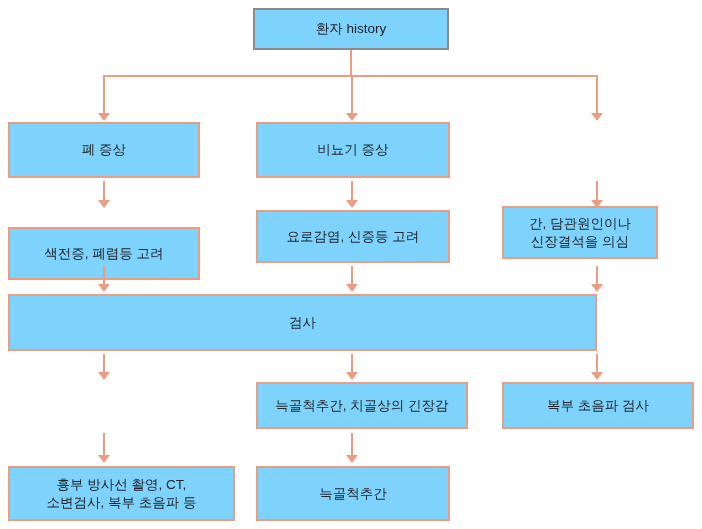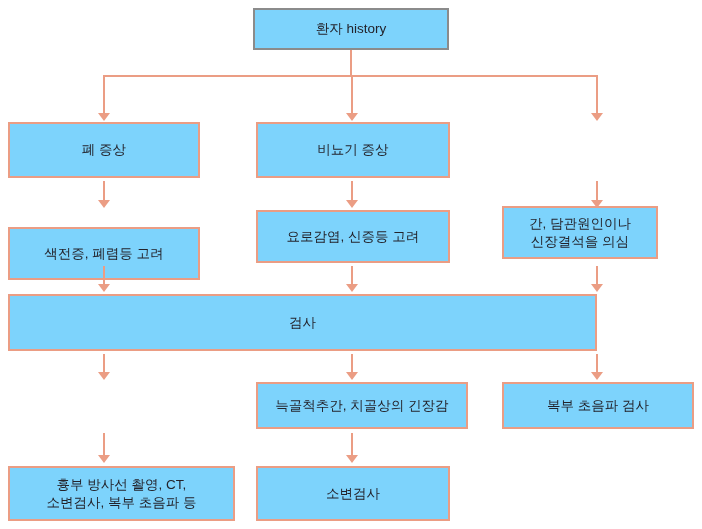--- a/index.html
+++ b/index.html
@@ -95,15 +95,15 @@
   <div class="varrow" style="left:591px; top:354px; height:26px;"></div>
 
   <div class="box" style="left:256px; top:382px; width:212px; height:47px;">늑골척추간, 치골상의 긴장감</div>
   <div class="box" style="left:502px; top:382px; width:192px; height:47px;">복부 초음파 검사</div>
 
   <div class="varrow" style="left:98px;  top:433px; height:30px;"></div>
   <div class="varrow" style="left:346px; top:433px; height:30px;"></div>
 
   <div class="box" style="left:8px;   top:466px; width:227px; height:55px;">흉부 방사선 촬영, CT,
 소변검사, 복부 초음파 등</div>
-  <div class="box" style="left:256px; top:466px; width:194px; height:55px;">소변검사</div>
+  <div class="box" style="left:256px; top:466px; width:194px; height:55px;">늑골척추간</div>
 
 </div>
 
 </body></html>

